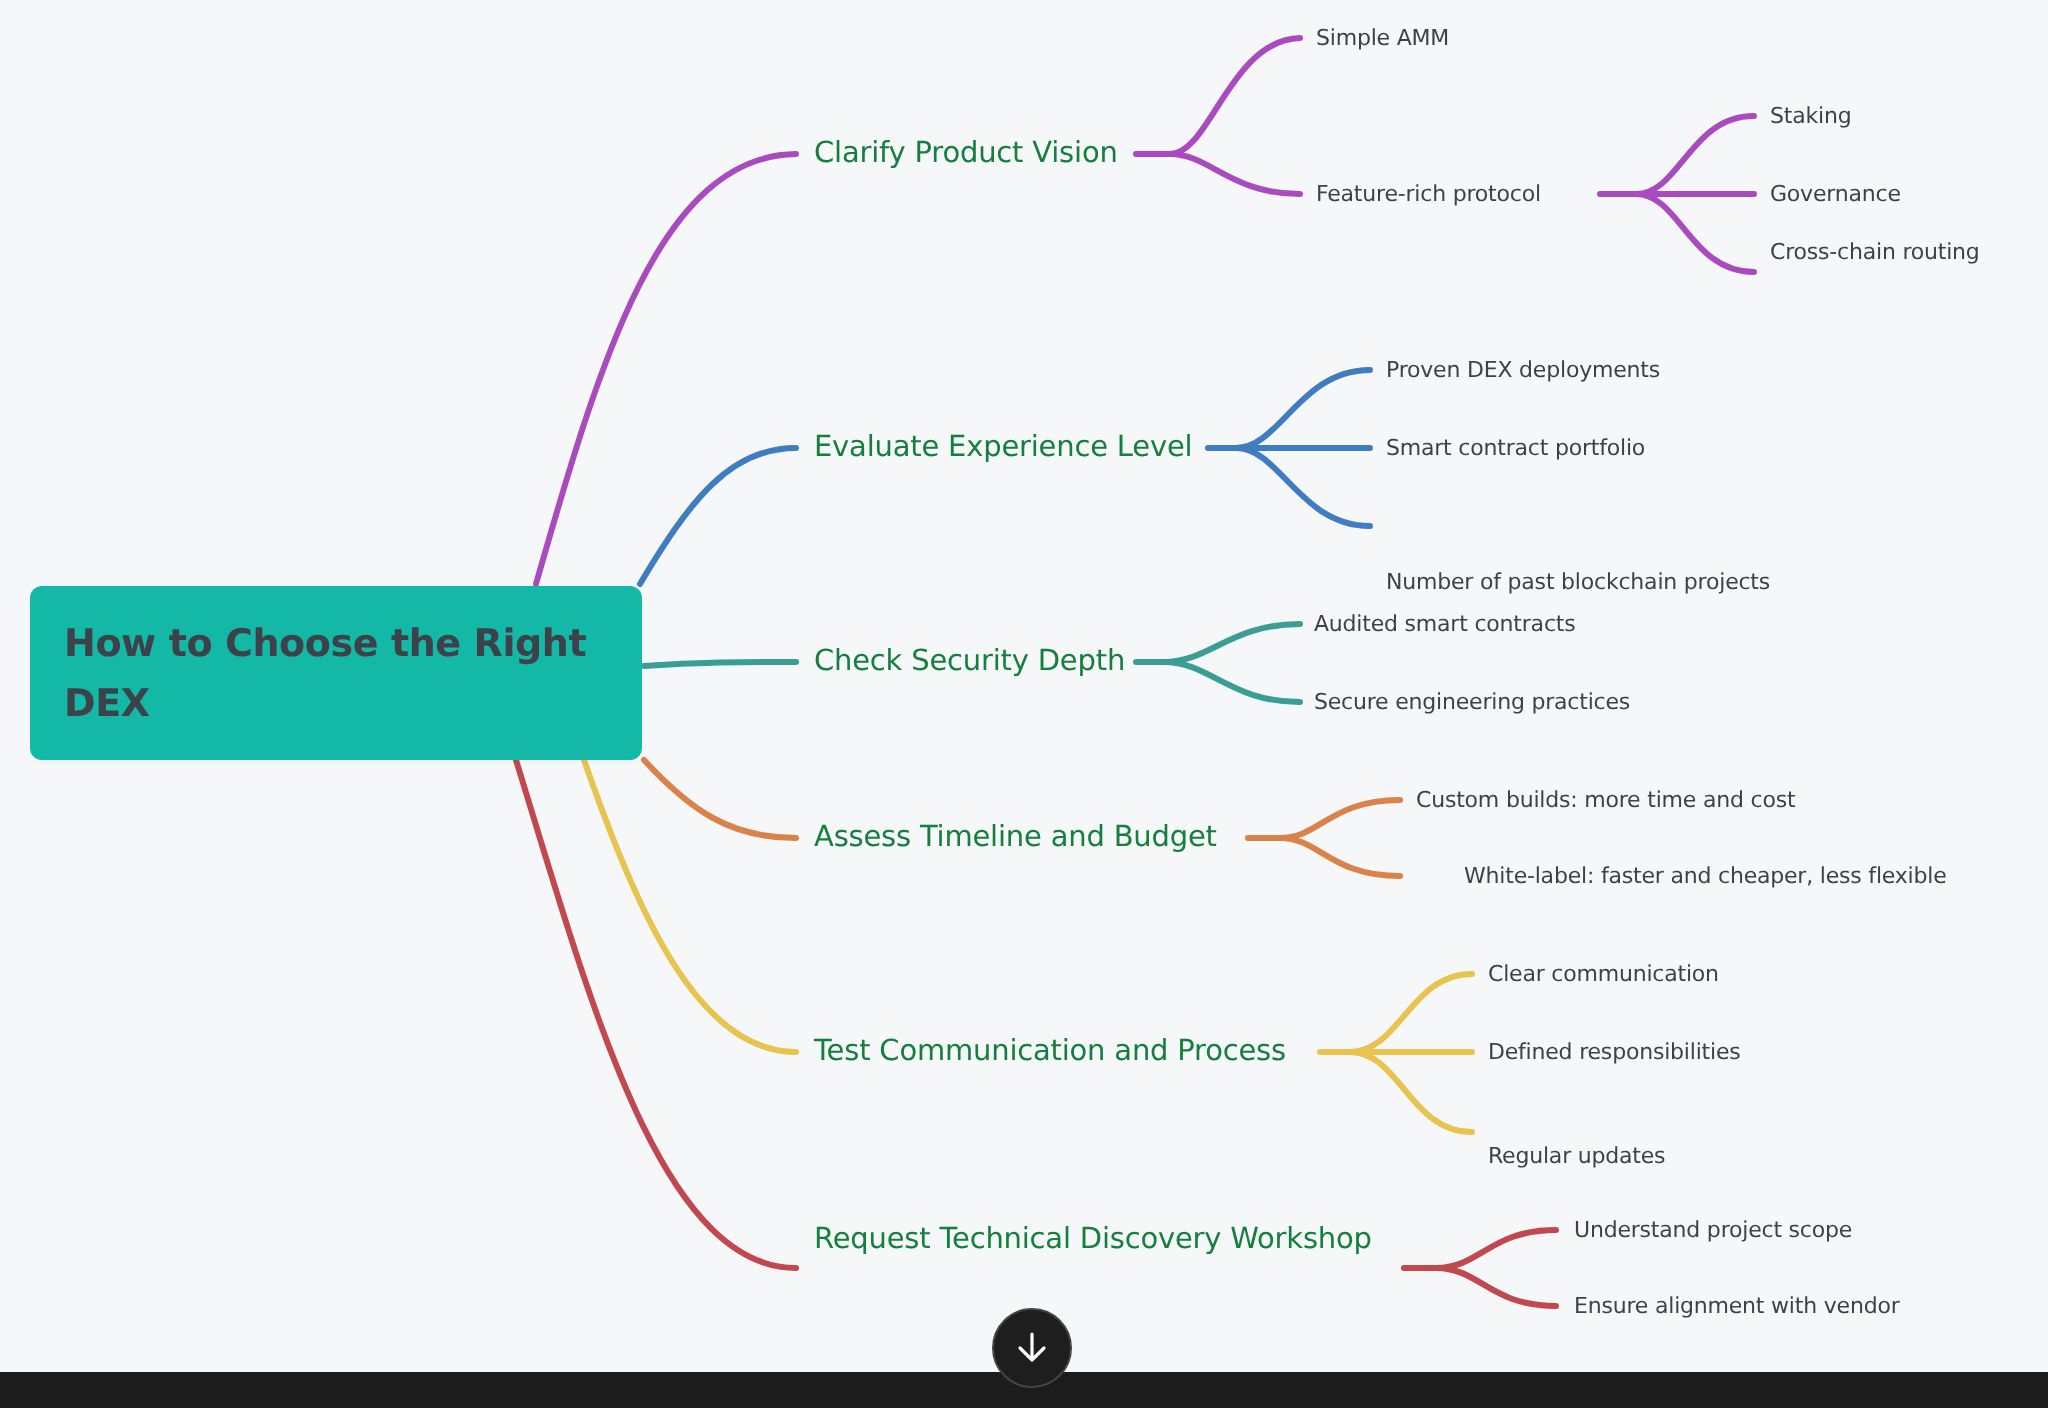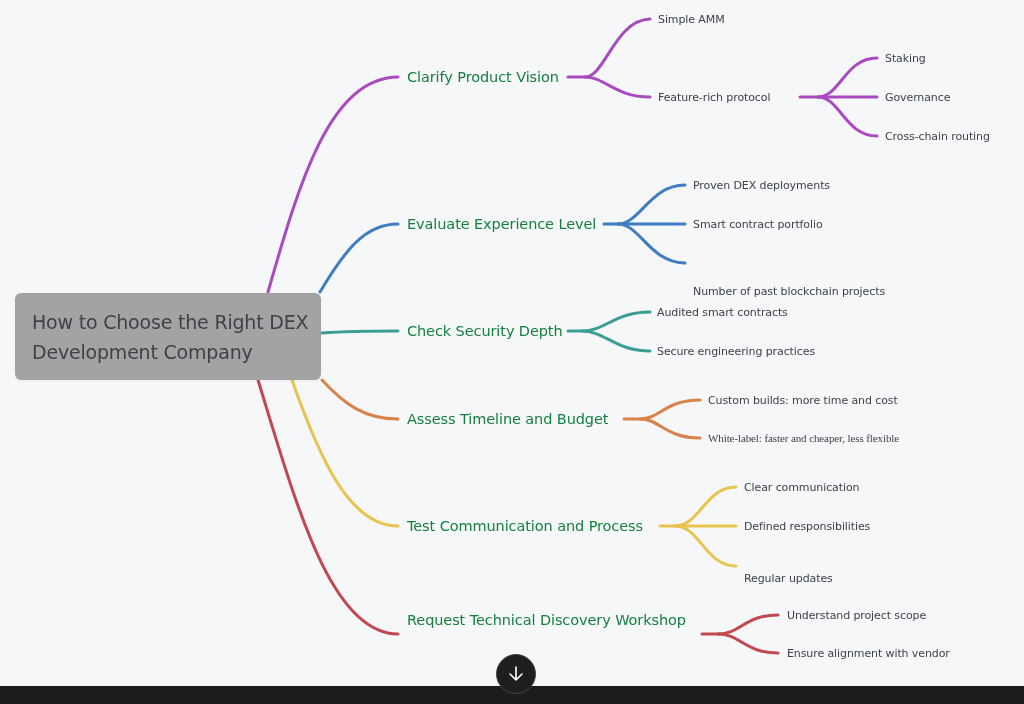--- a/index.html
+++ b/index.html
@@ -1,18 +1,18 @@
 <!DOCTYPE html>
 <html><head>
 <meta charset="utf-8">
 <style>
   html, body { margin:0; padding:0; }
   body { width:1024px; height:704px; background:#f6f7f9; position:relative; overflow:hidden; font-family:"DejaVu Sans", sans-serif; color:#3a3f47; }
   #canvas { position:absolute; left:0; top:0; width:1024px; height:704px; }
-  .root-box { position:absolute; left:15px; top:293px; width:306px; height:87px; background:#a3a3a3; border-radius:6px; box-shadow:0 1px 2px rgba(0,0,0,0.04); box-sizing:border-box; padding:14px 0 0 17px; }
+  .root-box { position:absolute; left:15px; top:293px; width:306px; height:87px; background:#14b8a6; border-radius:6px; box-shadow:0 1px 2px rgba(0,0,0,0.04); box-sizing:border-box; padding:14px 0 0 17px;font-weight:bold; }
   .root-text { font-size:19px; line-height:30px; color:#3d424a; letter-spacing:-0.2px; }
   .lbl { position:absolute; white-space:nowrap; transform:translateY(-50%); }
   .l1 { font-size:14.5px; color:#15803d; letter-spacing:-0.1px; }
   .l2 { font-size:11px; color:#3d424a; letter-spacing:-0.1px; }
   .bottom-bar { position:absolute; left:0; top:686px; width:1024px; height:18px; background:#1c1c1c; }
   .scroll-btn { position:absolute; left:496px; top:654px; width:40px; height:40px; border-radius:50%; background:#1e1e1e; border:1px solid #444; box-sizing:border-box; display:flex; align-items:center; justify-content:center; cursor:pointer; }
 </style>
 </head>
 <body>
 
@@ -55,45 +55,44 @@
 
   <g stroke="#c2484f">
     <path d="M258 380 C 295 500, 330 634, 398 634"></path>
     <path d="M702 634 L718 634 C 740 634, 745 615, 778 615"></path>
     <path d="M718 634 C 740 634, 745 653, 778 653"></path>
   </g>
 </svg>
 
 <div class="root-box">
   <div class="root-text">How to Choose the Right DEX</div>
-  <div class="root-text">Development Company</div>
 </div>
 
 <div class="lbl l1" style="left:407px; top:77px;">Clarify Product Vision</div>
 <div class="lbl l1" style="left:407px; top:224px;">Evaluate Experience Level</div>
 <div class="lbl l1" style="left:407px; top:331px;">Check Security Depth</div>
 <div class="lbl l1" style="left:407px; top:419px;">Assess Timeline and Budget</div>
 <div class="lbl l1" style="left:407px; top:526px;">Test Communication and Process</div>
 <div class="lbl l1" style="left:407px; top:620px;">Request Technical Discovery Workshop</div>
 
 <div class="lbl l2" style="left:658px; top:19px;">Simple AMM</div>
 <div class="lbl l2" style="left:658px; top:97px;">Feature-rich protocol</div>
 <div class="lbl l2" style="left:885px; top:58px;">Staking</div>
 <div class="lbl l2" style="left:885px; top:97px;">Governance</div>
-<div class="lbl l2" style="left:885px; top:136px;">Cross-chain routing</div>
+<div class="lbl l2" style="left:885px; top:126px;">Cross-chain routing</div>
 
 <div class="lbl l2" style="left:693px; top:185px;">Proven DEX deployments</div>
 <div class="lbl l2" style="left:693px; top:224px;">Smart contract portfolio</div>
 <div class="lbl l2" style="left:693px; top:263px;margin-top:28px;">Number of past blockchain projects</div>
 
 <div class="lbl l2" style="left:657px; top:312px;">Audited smart contracts</div>
 <div class="lbl l2" style="left:657px; top:351px;">Secure engineering practices</div>
 
 <div class="lbl l2" style="left:708px; top:400px;">Custom builds: more time and cost</div>
-<div class="lbl l2" style="left:708px; top:438px;font-family:Liberation Serif, serif;">White-label: faster and cheaper, less flexible</div>
+<div class="lbl l2" style="left:732px; top:438px;">White-label: faster and cheaper, less flexible</div>
 
 <div class="lbl l2" style="left:744px; top:487px;">Clear communication</div>
 <div class="lbl l2" style="left:744px; top:526px;">Defined responsibilities</div>
 <div class="lbl l2" style="left:744px; top:566px;margin-top:12px;">Regular updates</div>
 
 <div class="lbl l2" style="left:787px; top:615px;">Understand project scope</div>
 <div class="lbl l2" style="left:787px; top:653px;">Ensure alignment with vendor</div>
 
 <div class="bottom-bar"></div>
 <div class="scroll-btn">

